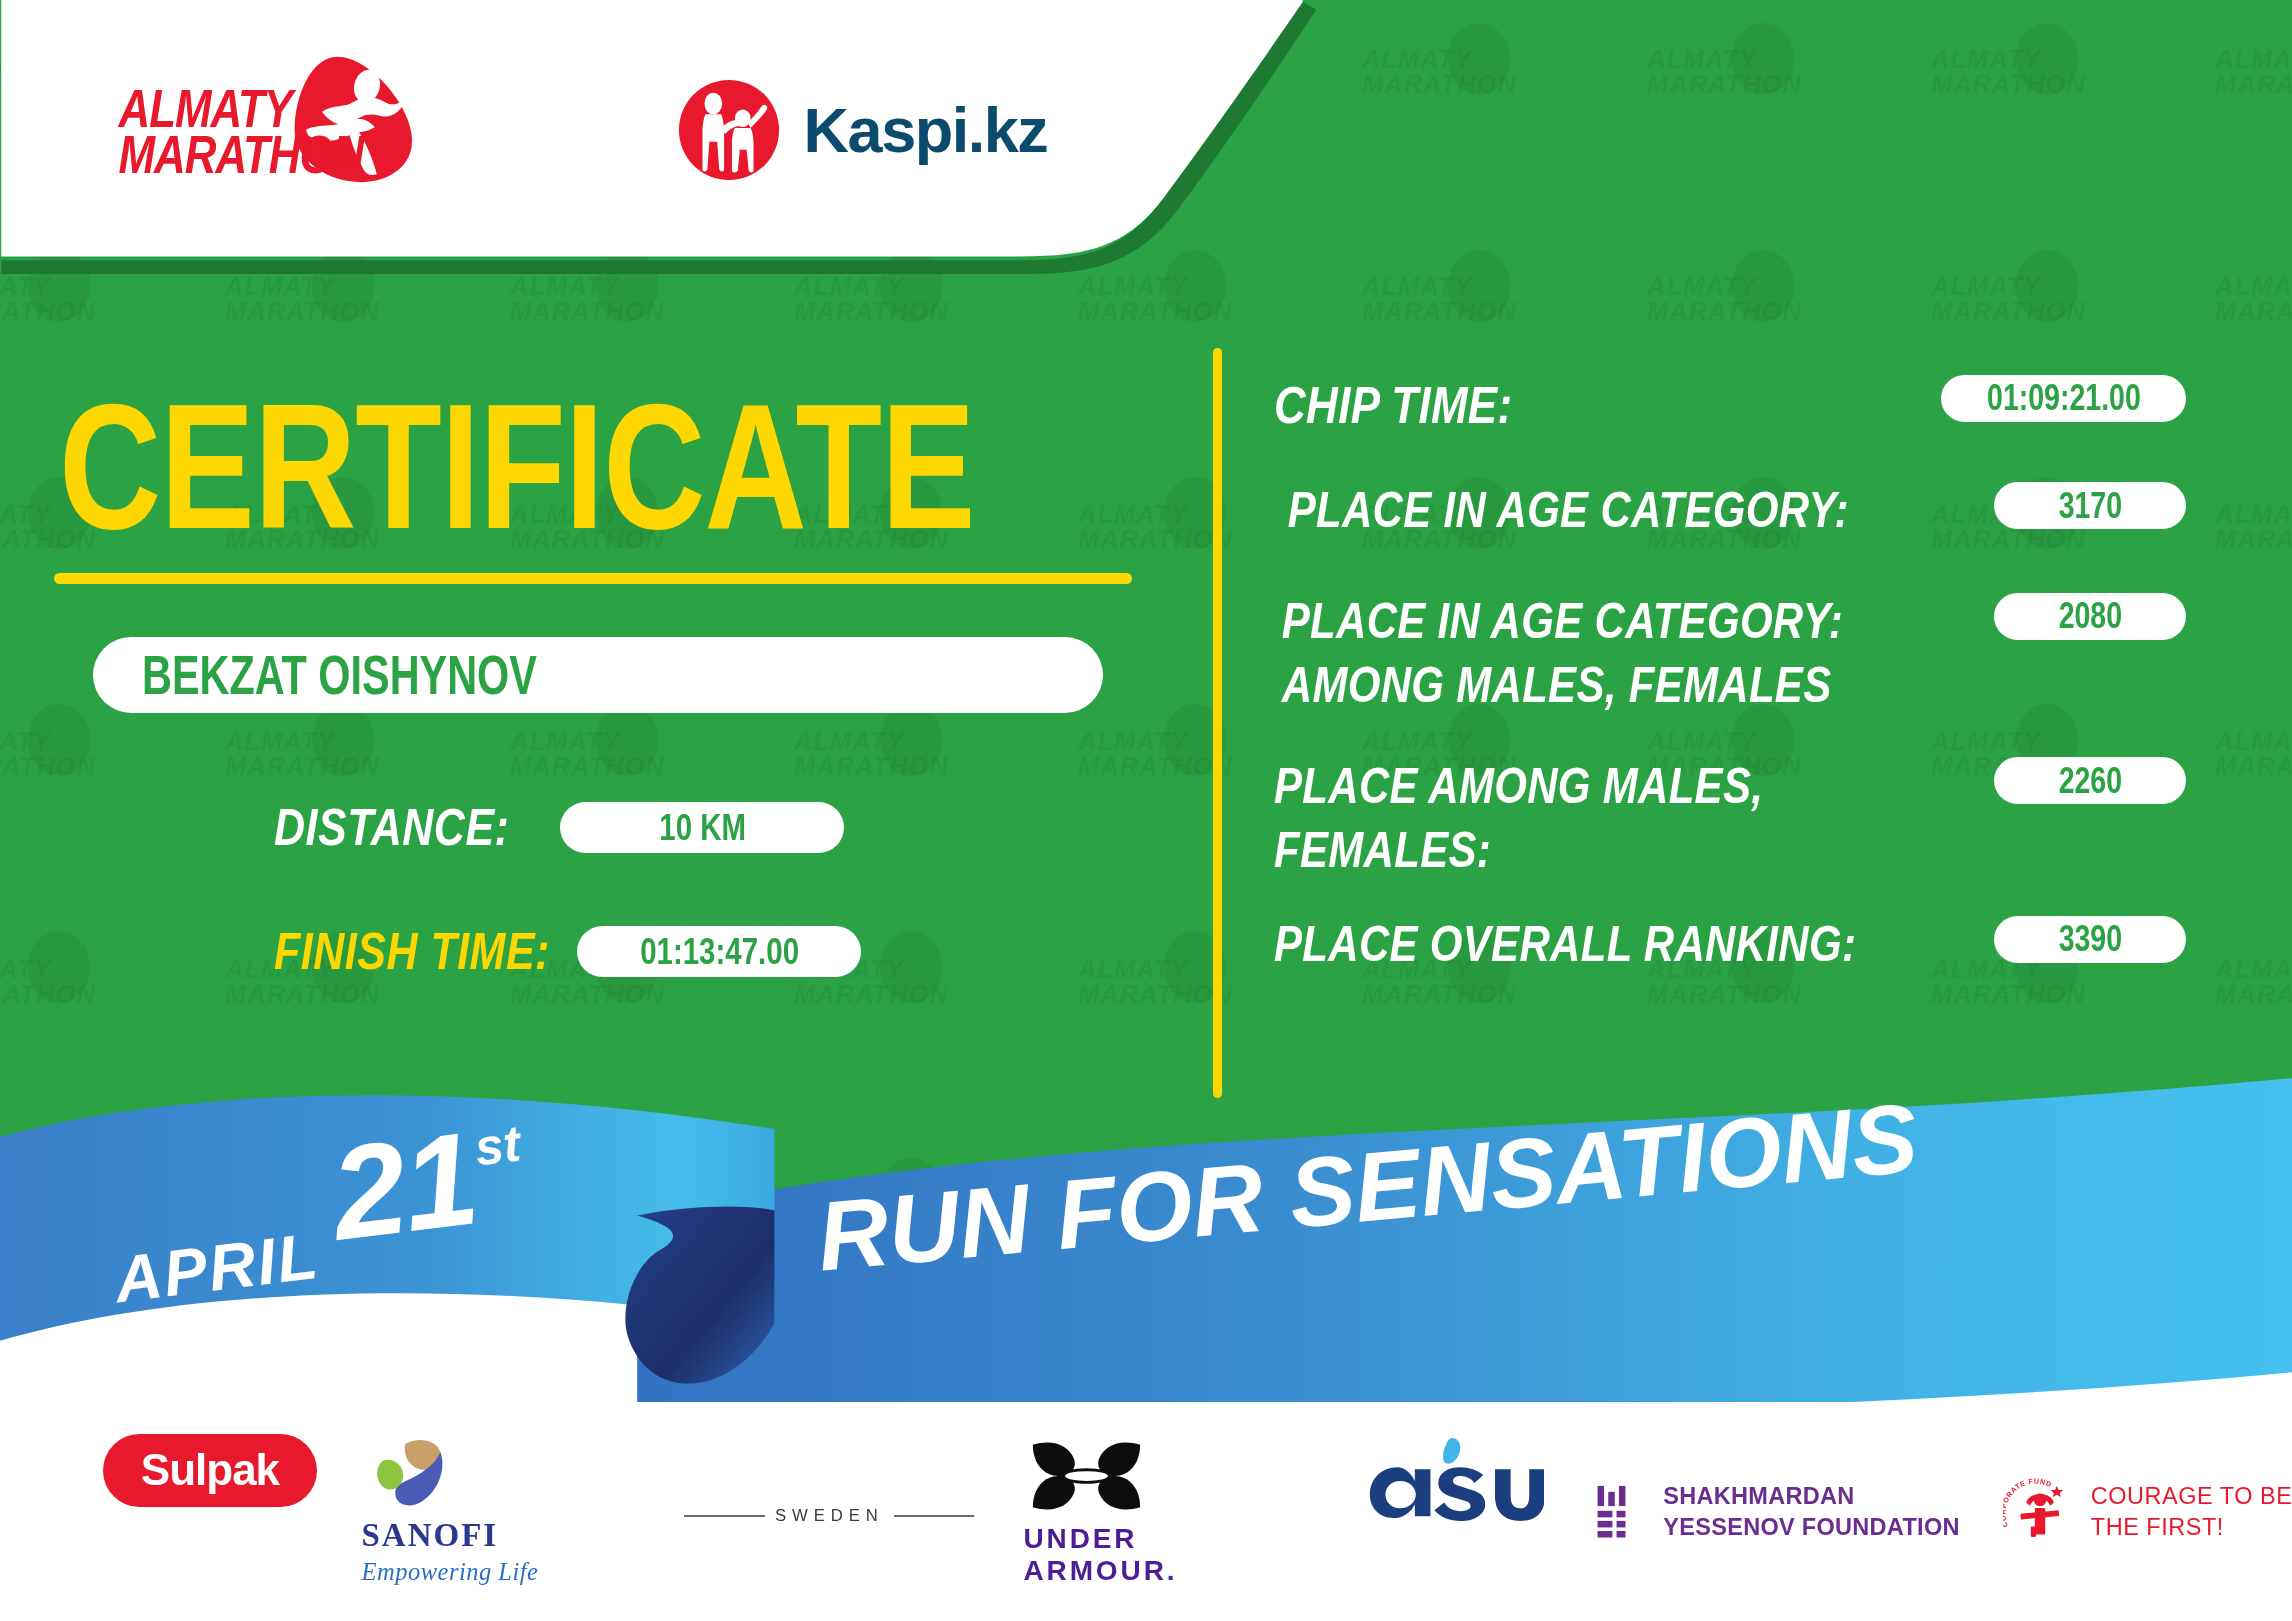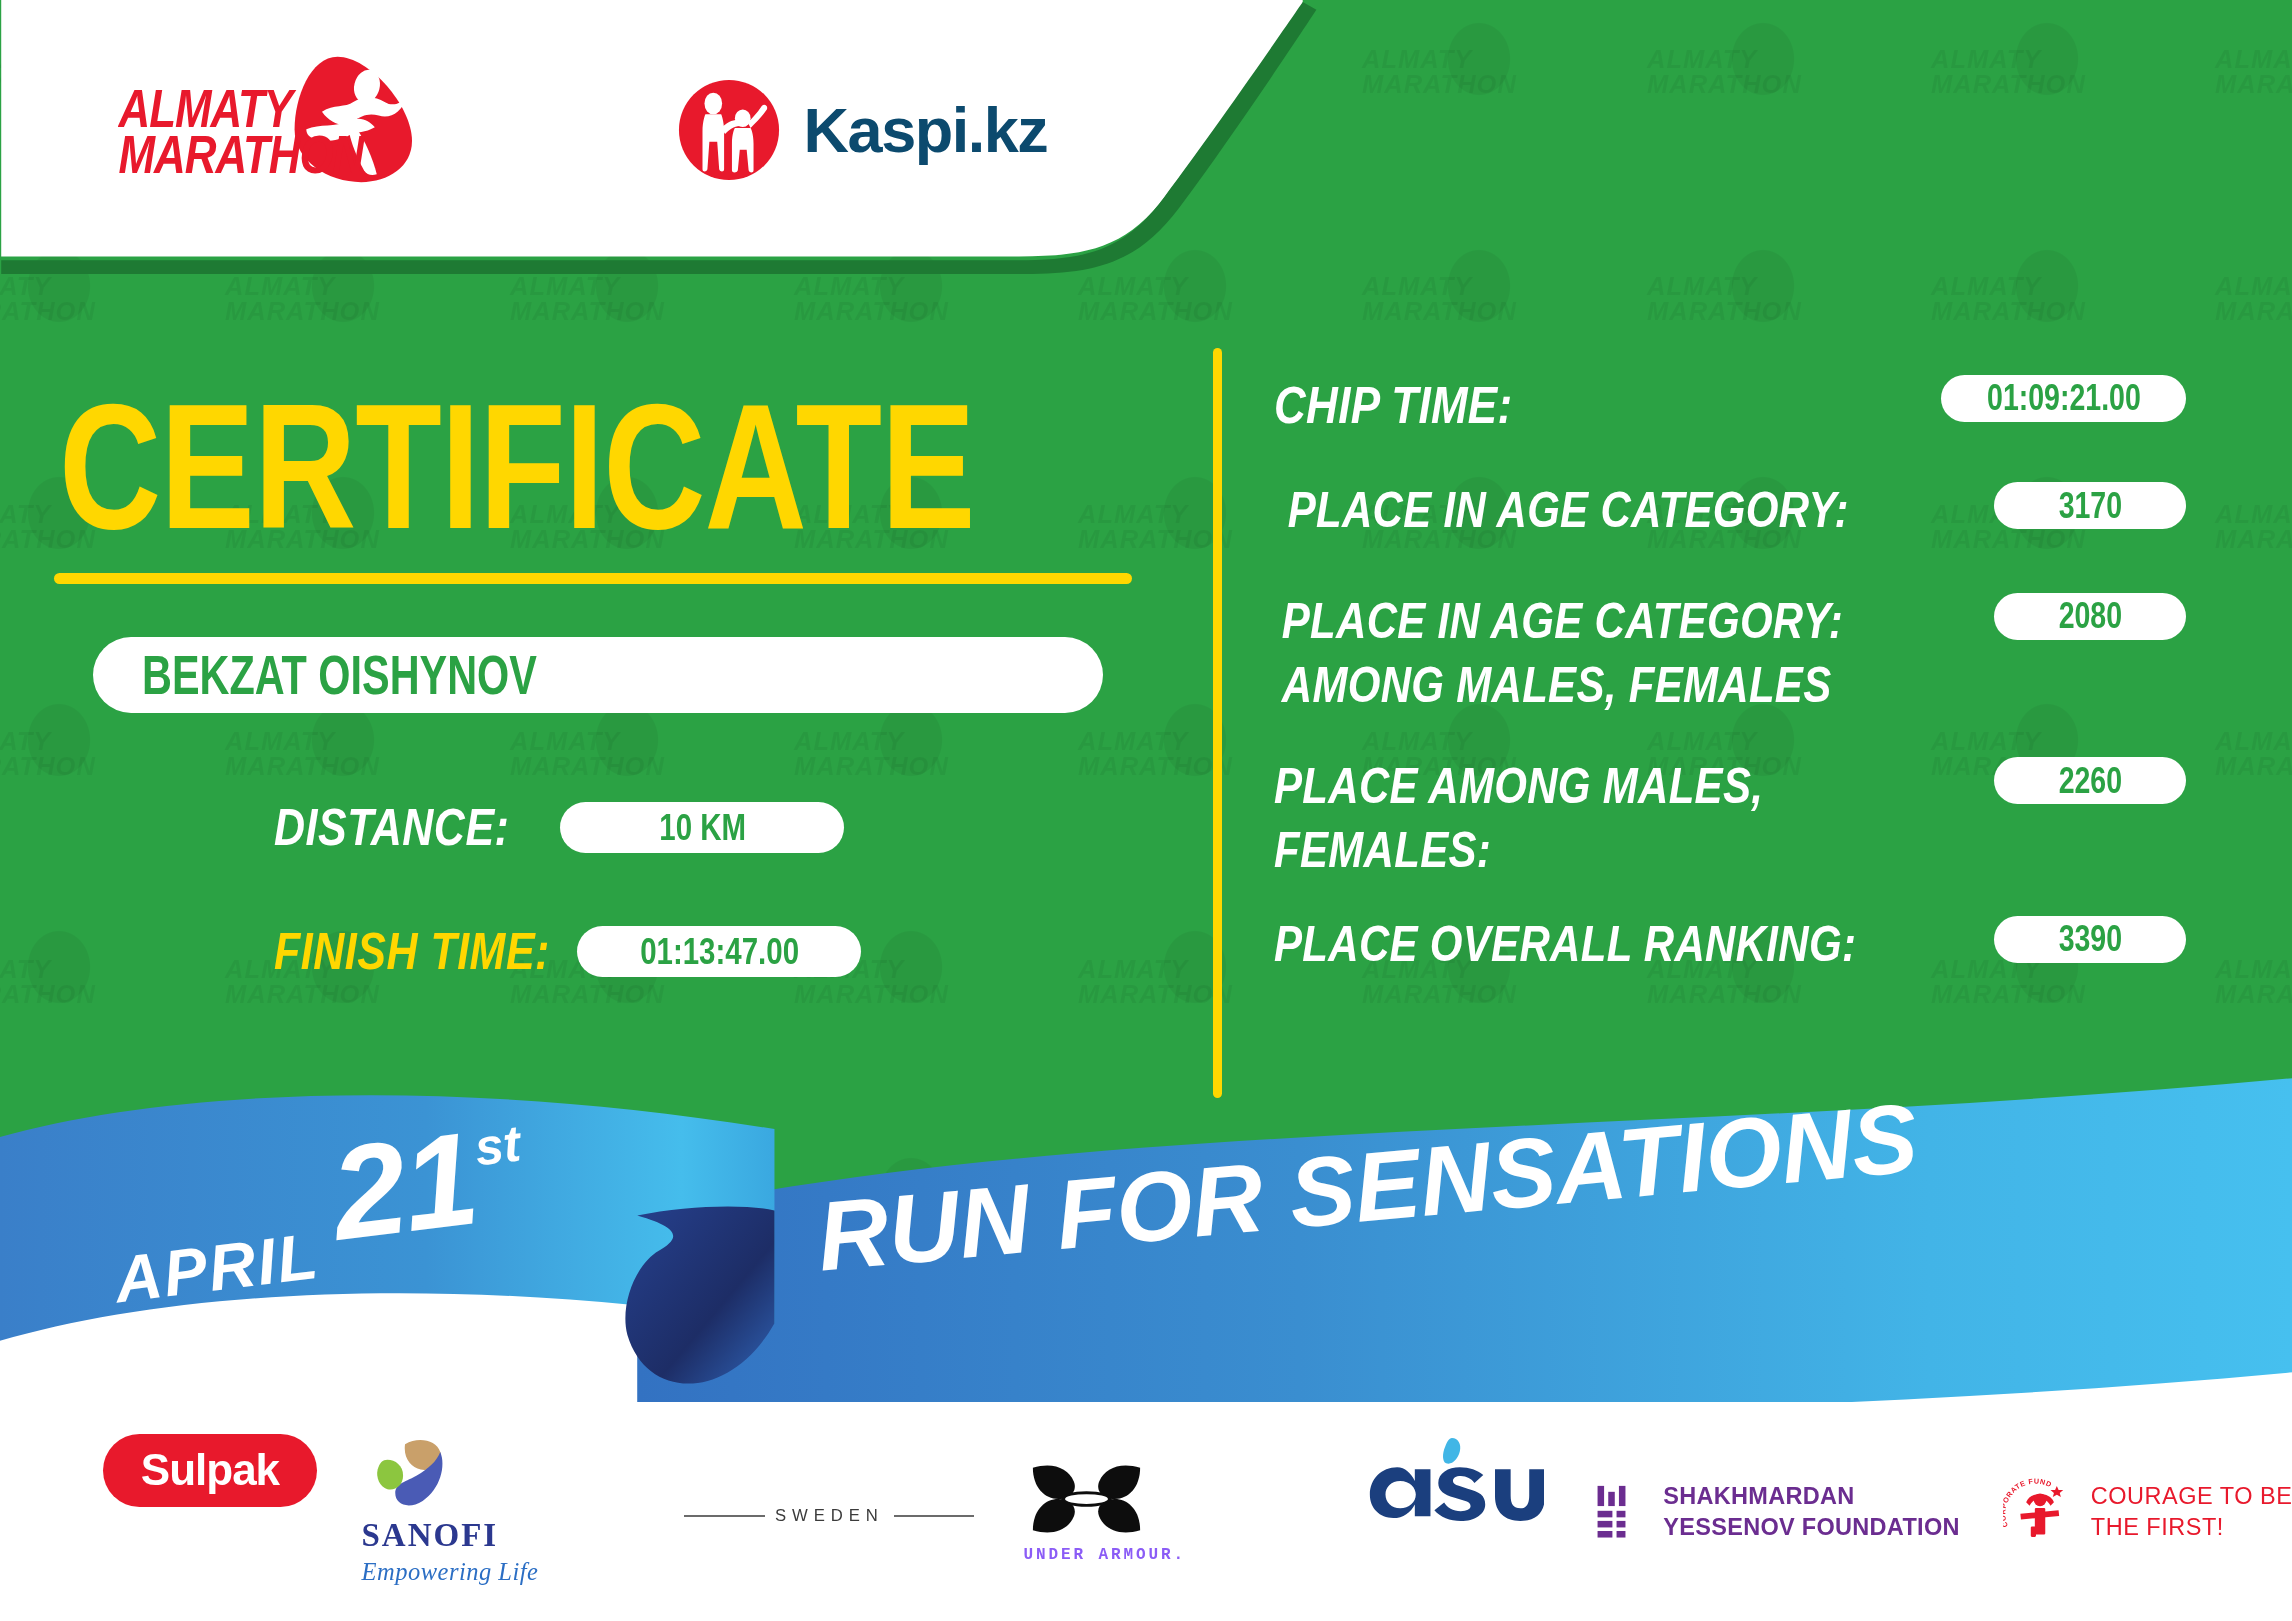--- a/index.html
+++ b/index.html
@@ -317,22 +317,22 @@
     display:flex; align-items:center; gap:9.8px; margin-top:7.8px; width:100%;
   }
   .ori-sub .bar { flex:1; height:1.5px; background:#6b6b6b; }
   .ori-sub .txt {
     color:#3b3b3b; font-size:16.7px; letter-spacing:5.9px;
     font-family: "Liberation Sans", sans-serif;
   }
 
   .sp-ua { width: 294px; margin-left: 49px; flex-direction: column; }
   .ua-word {
-    color:#8b5cf6; font-weight:700; font-size:16px; letter-spacing:2.9px;
-    font-family: Liberation Mono, monospace; margin-top: 7.8px;
+    color:#4c1d95; font-weight:700; font-size:28px; letter-spacing:2.9px;
+    font-family: Liberation Sans, sans-serif; margin-top: 7.8px;
   }
 
   .sp-asu { width: 255px; margin-left: 49px; }
   .sp-syf { width: 412px; margin-left: 29px; display:flex; gap:21.6px; align-items:center; }
   .syf-text {
     color:#6b2d90; font-weight:700; font-size:23.5px; line-height:1.3;
     letter-spacing:0.3px; font-family: "Liberation Sans", sans-serif;
   }
 
   .sp-cf { width: 323px; margin-left: 39px; display:flex; gap:13.7px; align-items:center; }

